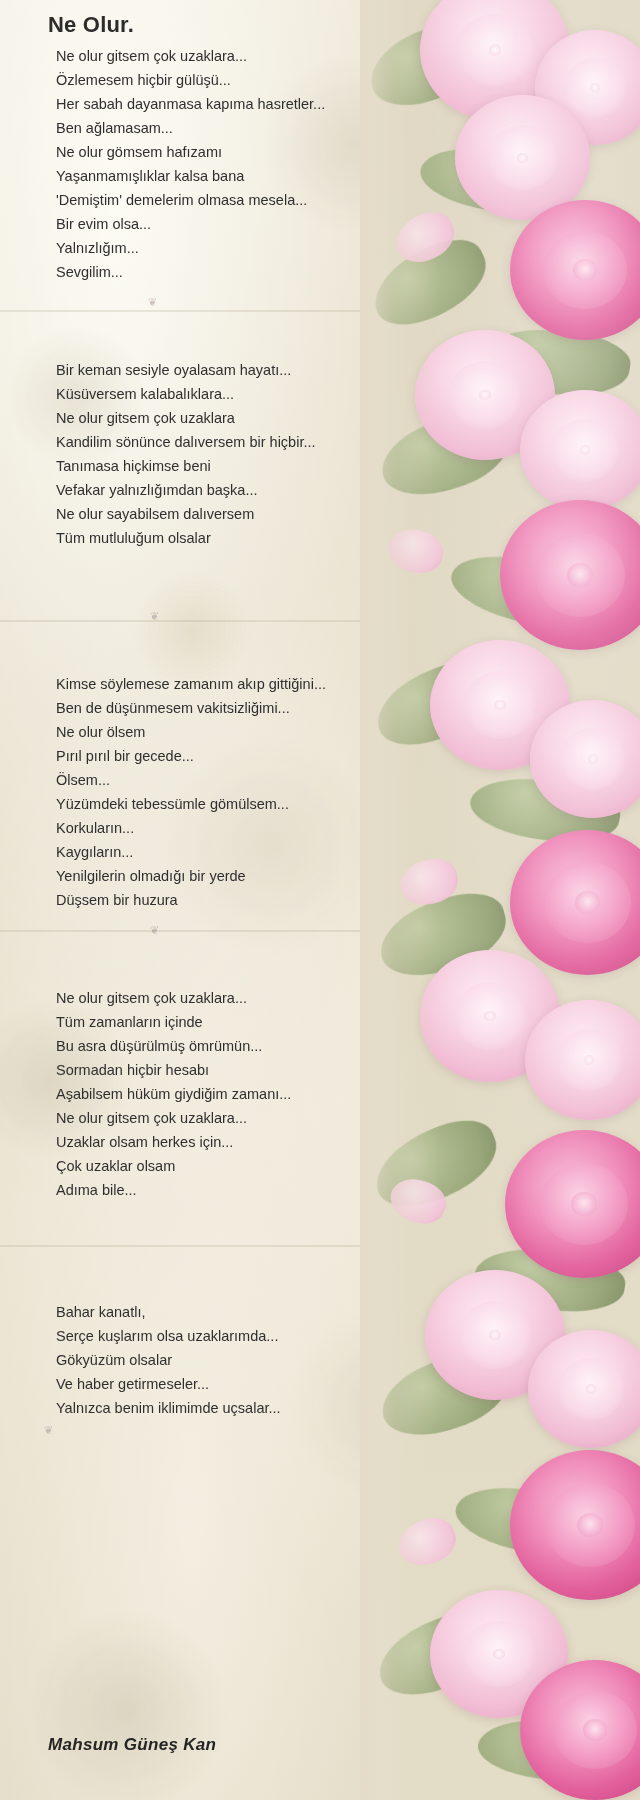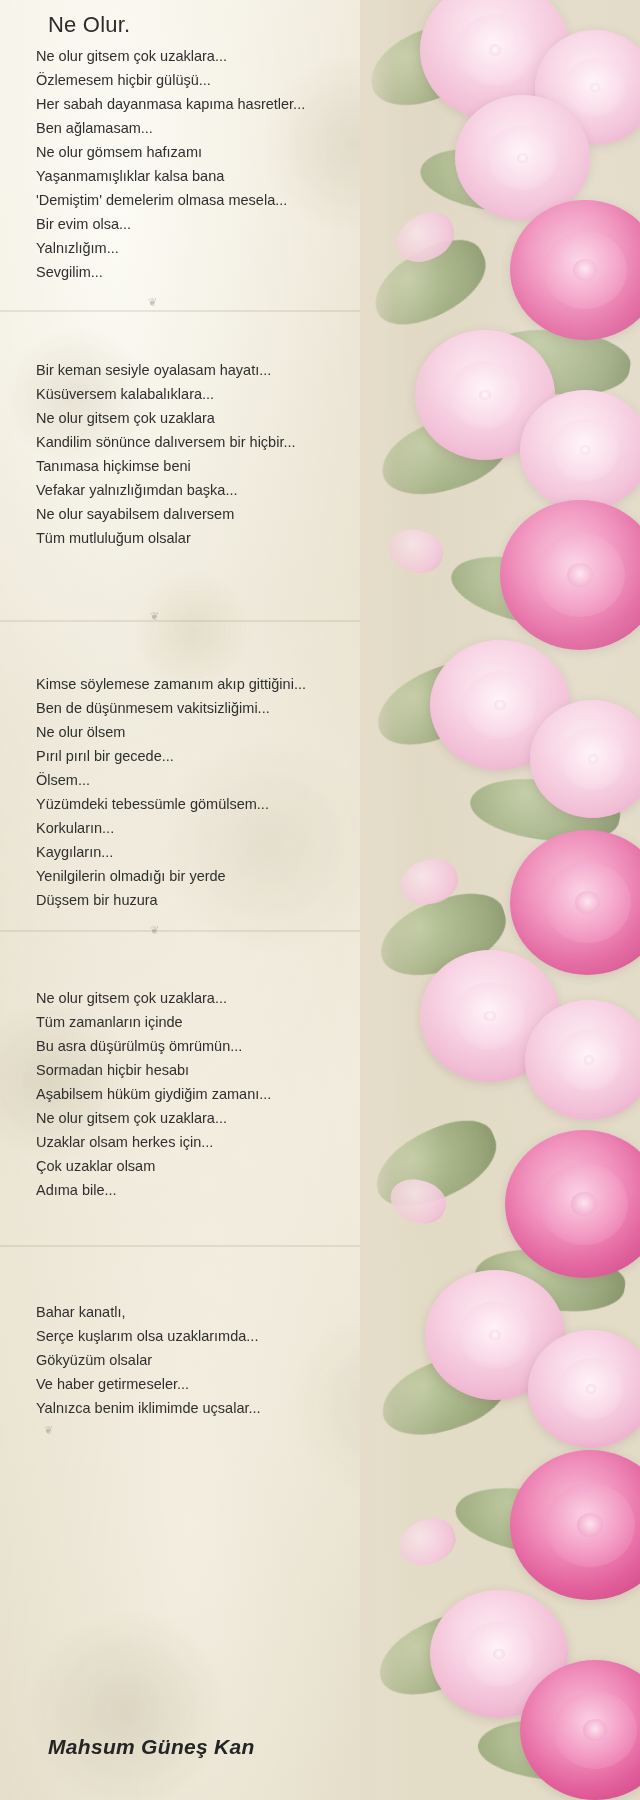--- a/index.html
+++ b/index.html
@@ -138,40 +138,40 @@
     letter-spacing: 2px;
     user-select: none;
   }
 
   
   .title {
     position: absolute;
     left: 48px;
     top: 12px;
     font-size: 22px;
-    font-weight: normal;
+    font-weight: bold;
     color: #2c2c2c;
     letter-spacing: .2px;
   }
   .stanza {
     position: absolute;
-    left: 36px;
+    left: 56px;
     width: 360px;
   }
   .line {
     font-size: 14.5px;
     line-height: 24px;
     color: #2f2f2f;
     white-space: nowrap;
   }
   .author {
     position: absolute;
     left: 48px;
     top: 1735px;
-    font-size: 21px;
+    font-size: 17px;
     font-style: italic;
     font-weight: bold;
     color: #242424;
     letter-spacing: .3px;
   }
 </style>
 </head>
 <body>
 
 <div class="page">

